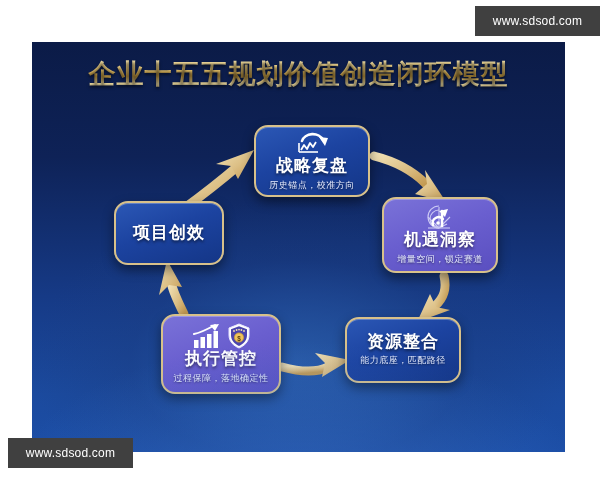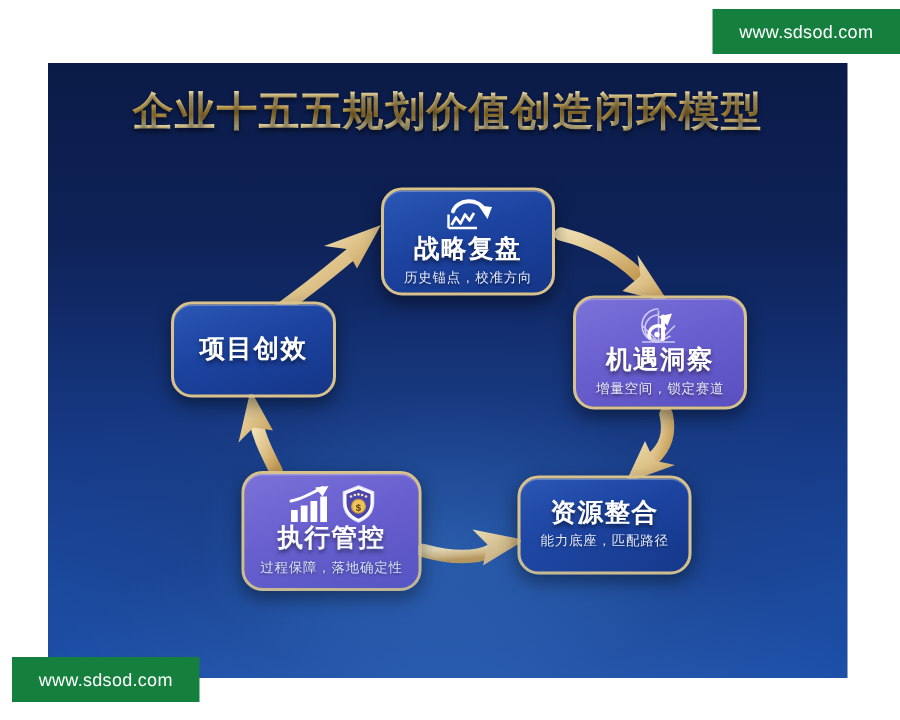--- a/index.html
+++ b/index.html
@@ -69,21 +69,21 @@
 
   
   #node-review      {left:222px;top:83px; width:116px;height:72px;}
   #node-opportunity {left:350px;top:155px;width:116px;height:76px;}
   #node-resource    {left:313px;top:275px;width:116px;height:66px;}
   #node-execution   {left:129px;top:272px;width:120px;height:80px;}
   #node-value       {left:82px; top:159px;width:110px;height:64px;}
 
   
   .wm{
-    position:absolute;background:#15803d;color:#ffffff;
+    position:absolute;background:#404040;color:#ffffff;
     font-size:12px;display:flex;align-items:center;justify-content:center;
     letter-spacing:.2px;
   }
   #wm-top{right:0;top:6px;width:125px;height:30px;}
   #wm-bottom{left:8px;bottom:12px;width:125px;height:30px;}
 </style>
 </head>
 <body>
 
 <div id="stage">

